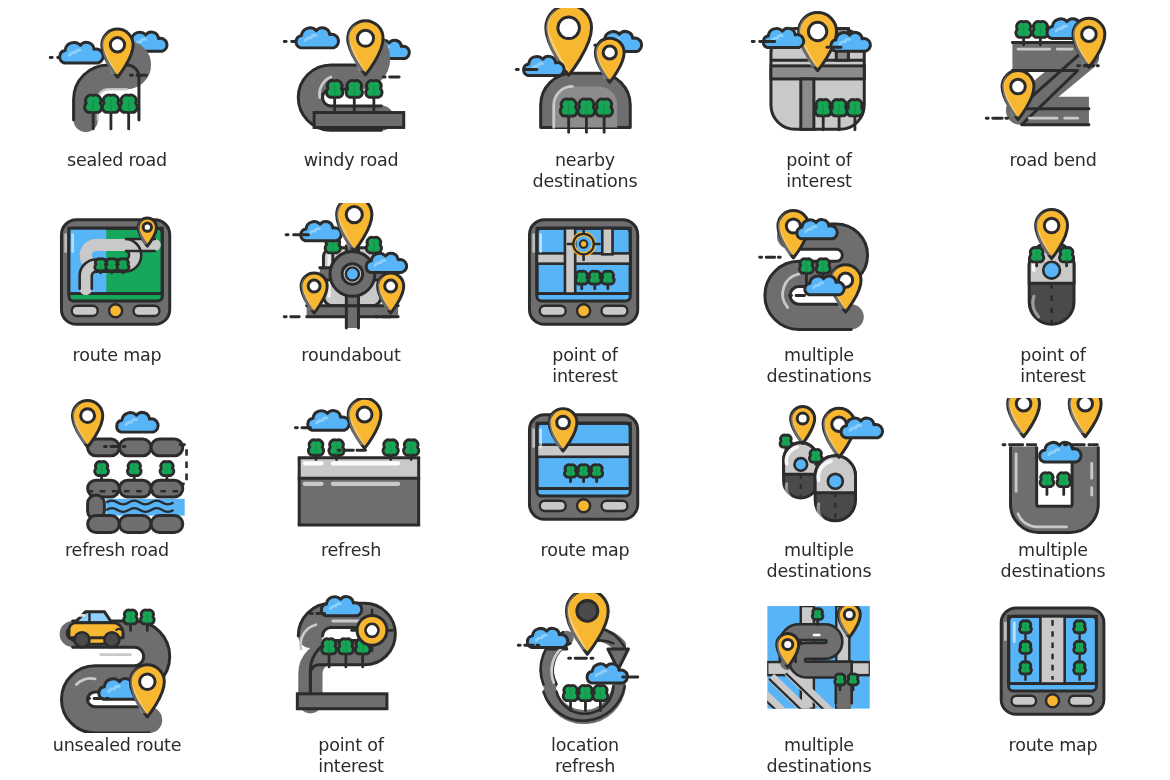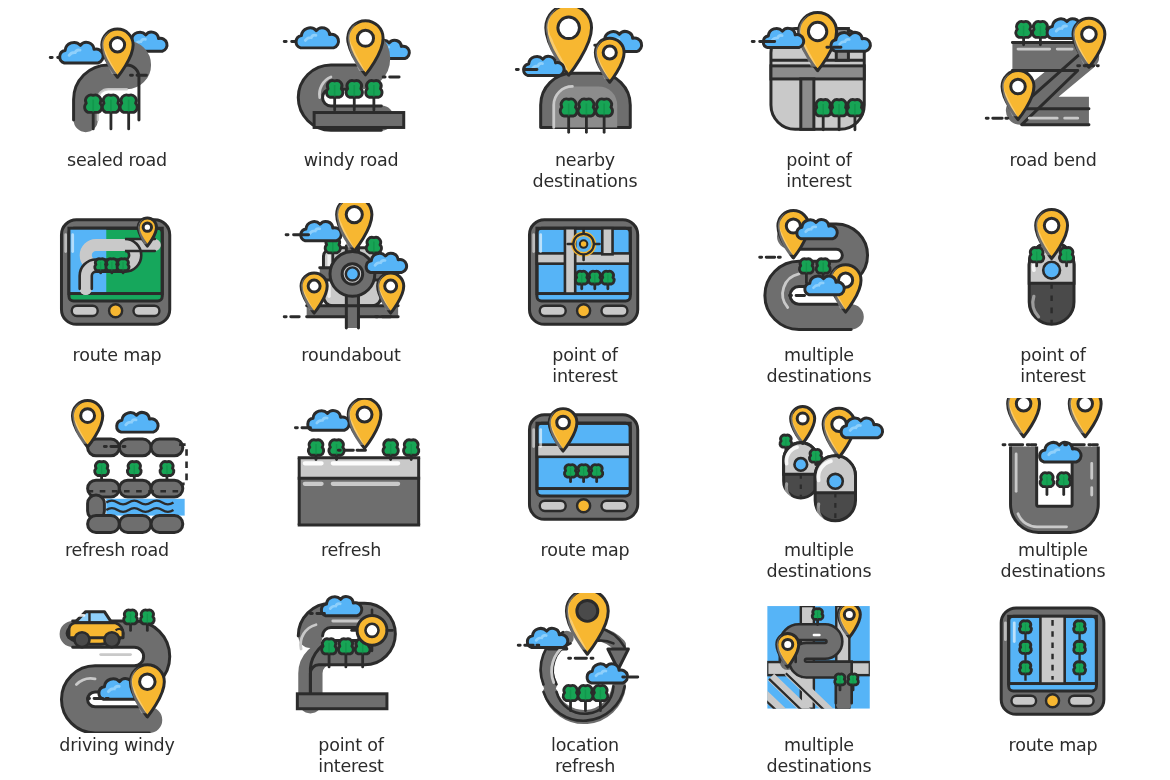--- a/index.html
+++ b/index.html
@@ -753,21 +753,21 @@
             </g>
     <line x1="46" y1="113" x2="70" y2="113" stroke="#2B2B2B" stroke-width="3.2" stroke-linecap="round" stroke-dasharray="2 5 9 4"></line>
     <g transform="translate(110,112) scale(1.3)">
               <path d="M0,16 C0,16 -14,-1 -14,-13 A14,14 0 1 1 14,-13 C14,-1 0,16 0,16 Z" fill="#F7B731" stroke="#2B2B2B" stroke-width="2.4615384615384617" stroke-linejoin="round"></path>
               <path d="M-6,-25.5 A14,14 0 0 0 -10,-6 C-8,0 -2,9 -0.5,13 L-5,13 C-7,8 -13,-1 -13.5,-9 A14,14 0 0 1 -6,-25.5 Z" fill="#ffffff" opacity="0.30"></path>
               <circle cx="0" cy="-13" r="6.4" fill="#FFFFFF" stroke="#2B2B2B" stroke-width="2.4615384615384617"></circle>
             </g>
   </g>
         </svg>
       </div>
-      <div class="icon-label">driving windy</div>
+      <div class="icon-label">unsealed route</div>
     </div>
     <div class="icon-cell">
       <div>
         <svg class="icon-art" viewBox="0 0 155 150" xmlns="http://www.w3.org/2000/svg">
   <g>
     <path d="M34,116 L34,86 A22,22 0 0 1 56,64 L92,64 A20,20 0 0 0 92,24 L56,24 A22,22 0 0 0 34,46" fill="none" stroke="#6E6E6E" stroke-width="26" stroke-linecap="round"></path>
     <path d="M34,116 L34,86 A35,35 0 0 1 56,51 L92,51 A7,7 0 0 0 92,37 L56,37 A9,9 0 0 0 47,46" fill="none" stroke="#2B2B2B" stroke-width="3.2" stroke-linecap="round"></path>
     <path d="M34,116 L34,86 A9,9 0 0 1 43,77 L92,77 A33,33 0 0 0 92,11 L56,11 A35,35 0 0 0 21,46" fill="none" stroke="#2B2B2B" stroke-width="3.2" stroke-linecap="round"></path>
     <path d="M24,60 A22,22 0 0 1 40,34" fill="none" stroke="#C9C9C9" stroke-width="3" stroke-linecap="round"></path>
     <path d="M58,30 L88,30" stroke="#C9C9C9" stroke-width="3" stroke-linecap="round"></path>

